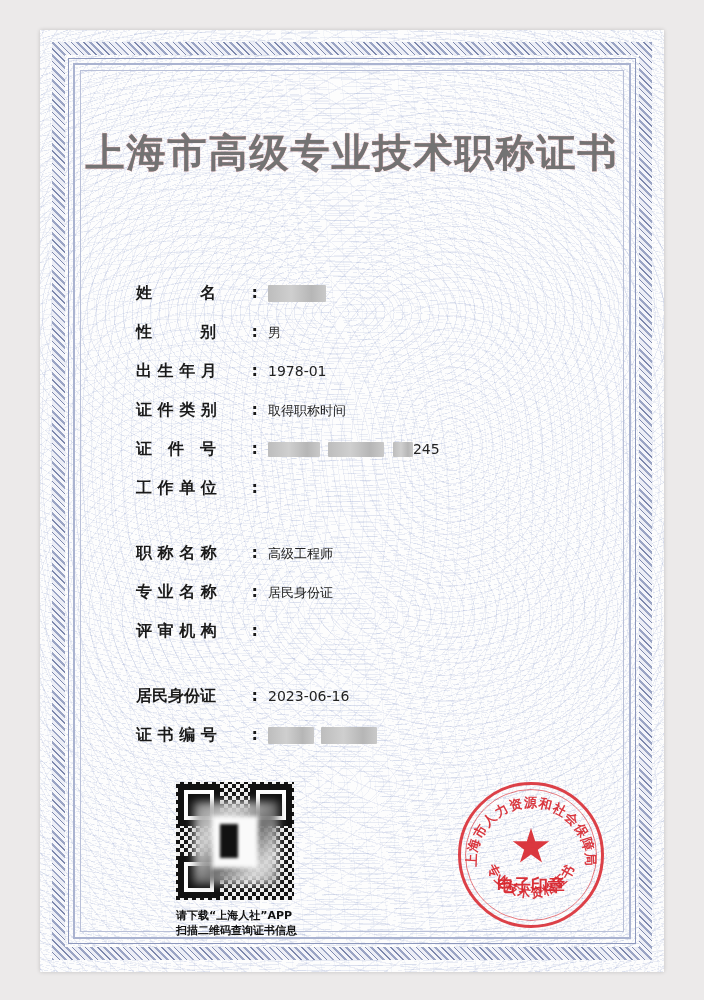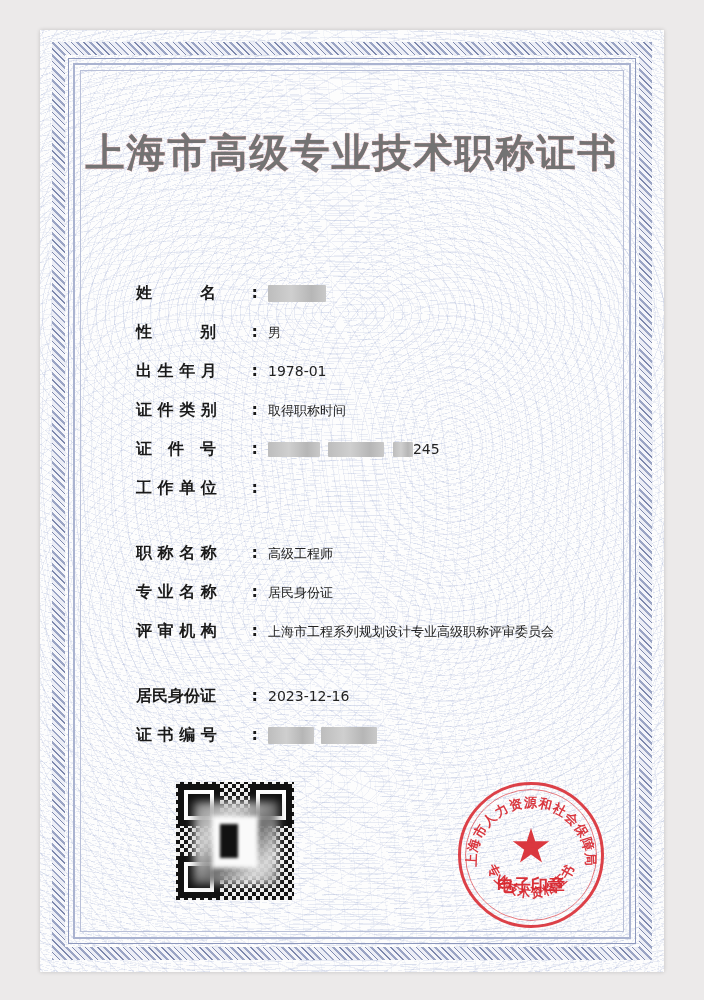--- a/index.html
+++ b/index.html
@@ -399,33 +399,32 @@
         <div class="field-value small">居民身份证</div>
       </div>
 
       <div class="field-row">
         <div class="field-label">
           <span class="lbl-text">
               <span>评 审 机 构</span>
             </span>
             <span class="colon">:</span>
         </div>
-        <div class="field-value small" style="max-width:318px">上海市工程系列规划设计专业高级职称评审委员会</div>
       </div>
 
       <div class="group-gap"></div>
 
       <div class="field-row">
         <div class="field-label">
           <span class="lbl-text">
               <span>居民身份证</span>
             </span>
             <span class="colon">:</span>
         </div>
-        <div class="field-value">2023-12-16</div>
+        <div class="field-value">2023-06-16</div>
       </div>
 
       <div class="field-row">
         <div class="field-label">
           <span class="lbl-text">
               <span>证 书 编 号</span>
             </span>
             <span class="colon">:</span>
         </div>
         <div class="field-value">
@@ -444,20 +443,24 @@
           </div>
         <div class="qr-finder f-tr">
             <i></i>
           </div>
         <div class="qr-finder f-bl">
             <i></i>
           </div>
         <div class="qr-blur"></div>
         <div class="qr-blur2"></div>
         <div class="qr-blur3"></div>
+      </div>
+      <div class="qr-caption">
+        <div>请下载“上海人社”APP</div>
+        <div>扫描二维码查询证书信息</div>
       </div>
     </div>
 
     <div id="seal">
       <div class="ring"></div>
       <div class="ring2"></div>
       <div class="arc-text">
         <svg viewBox="0 0 146 146" xmlns="http://www.w3.org/2000/svg">
           <defs>
             <path id="arcTop" d="M 18,80 A 55,55 0 0 1 128,80" fill="none"></path>

